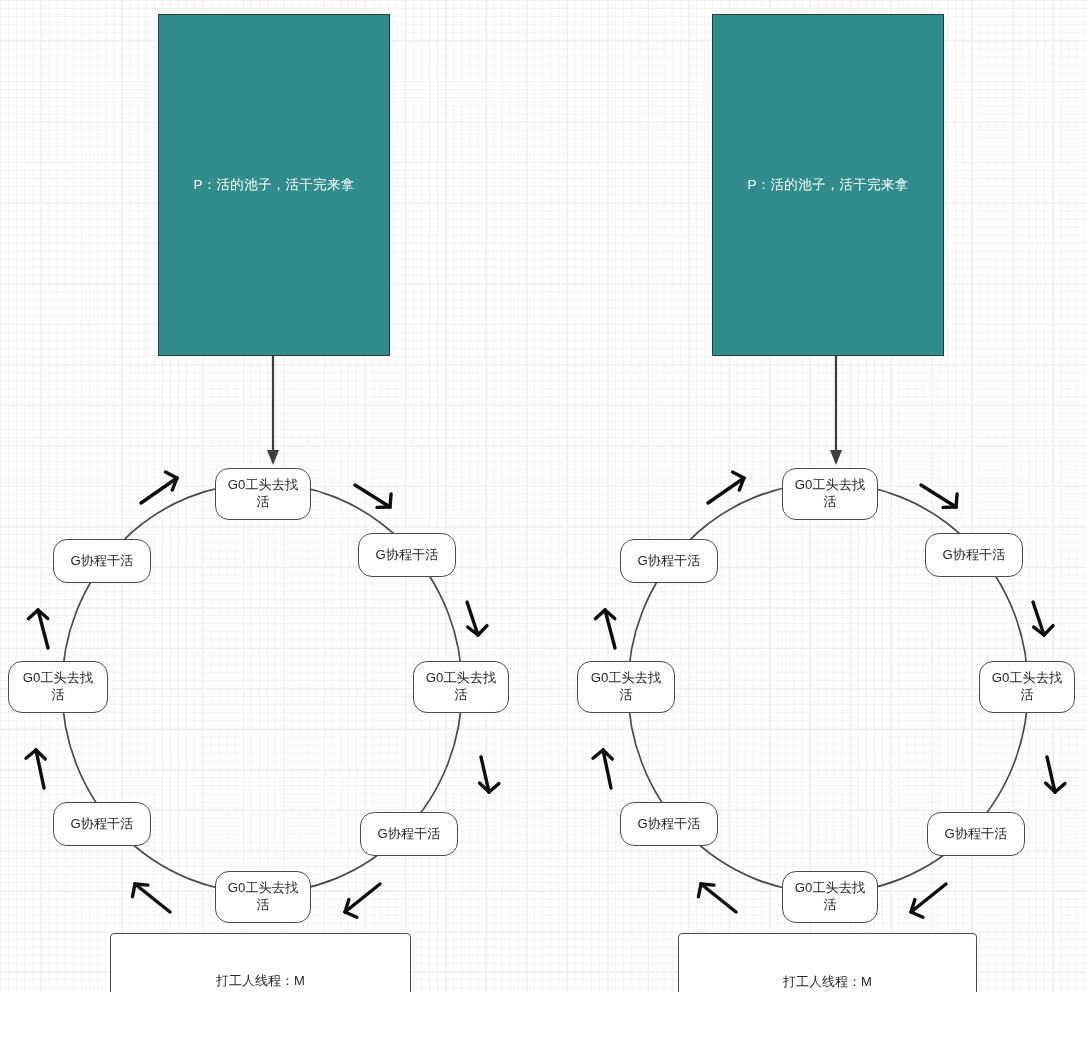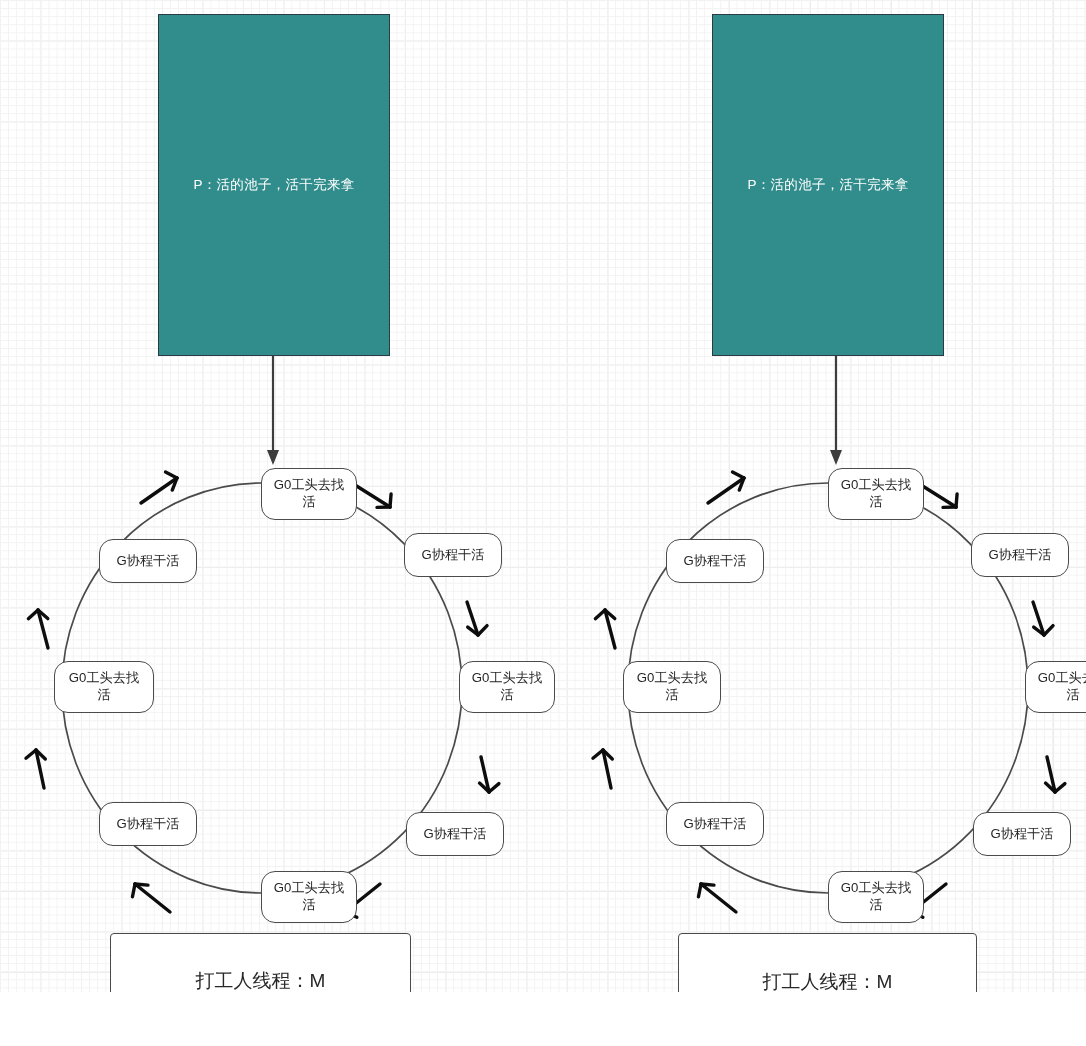--- a/index.html
+++ b/index.html
@@ -52,34 +52,33 @@
     background: #ffffff;
     border: 1.7px solid #4a4a4a;
     border-radius: 4px;
     display: flex;
     align-items: center;
     justify-content: center;
     box-sizing: border-box;
   }
   .thread-label {
     color: #272727;
-    font-size: 19px;
+    font-size: 13px;
     white-space: nowrap;
   }
   .node {
     position: absolute;
     background: #ffffff;
     border: 1.7px solid #4b4b4b;
     border-radius: 14px;
     display: flex;
     align-items: center;
     justify-content: center;
     box-sizing: border-box;
     text-align: center;
-    margin-left: 46px;
   }
   .node-label {
     color: #262626;
     font-size: 13.2px;
     line-height: 1.28;
     padding: 0 5px;
     white-space: pre-line;
   }
   .watermark {
     position: absolute;

